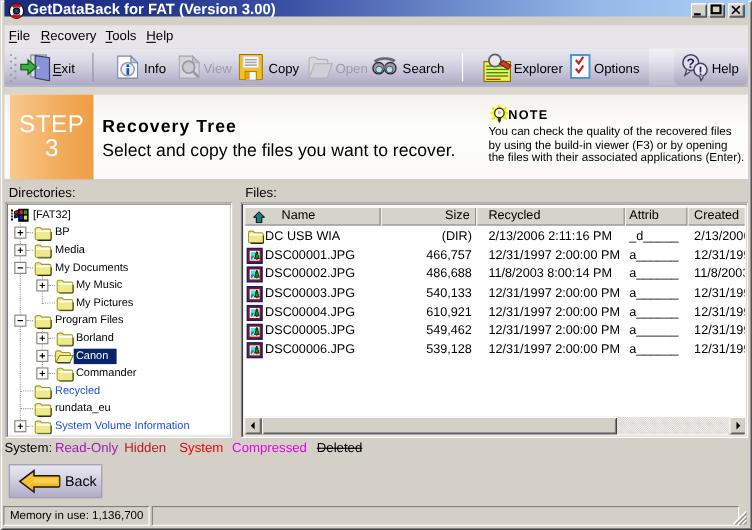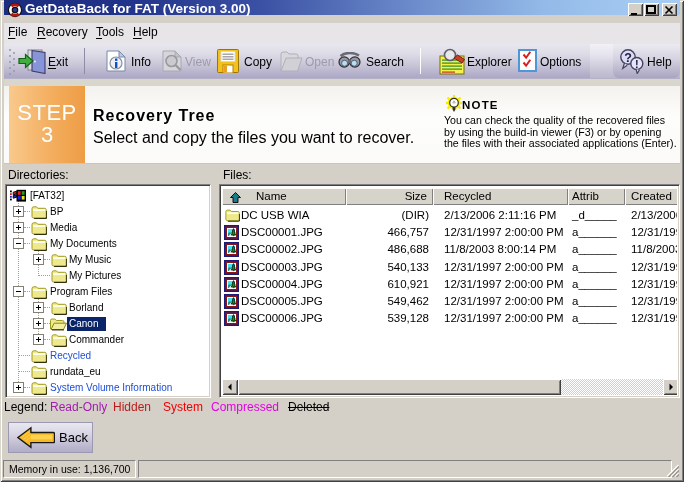--- a/index.html
+++ b/index.html
@@ -515,21 +515,21 @@
             </svg></div>
 <div id="hthumb"></div>
 <div class="sbtn" style="right:0"><svg width="16" height="16">
               <path d="M6.5 4.5 L10 8 L6.5 11.5 z" fill="#000"></path>
             </svg></div>
 </div>
   </div>
     </div>
 
   <div id="legend" class="abs">
-    <span style="left:0px">Legend:</span>
+    <span style="left:0px">System:</span>
     <span style="left:46px;color:#a21caf">Read-Only</span>
     <span style="left:109px;color:#b91c1c">Hidden</span>
     <span style="left:159px;color:#f00000">System</span>
     <span style="left:207px;color:#e400e4">Compressed</span>
     <span style="left:284px;text-decoration:line-through">Deleted</span>
   </div>
   <div id="back" class="abs">
     <svg class="abs" style="left:8px;top:3px" width="38" height="24" viewBox="0 0 41 25">
       <path d="M1 12 L15 1.5 v5 h24 q1.5 0 1.5 1.5 v8 q0 1.5-1.5 1.5 h-24 v5 z" fill="#f8b820" stroke="#181818" stroke-width="1.5"></path>
       <path d="M15 9 h23 v5 h-23 z" fill="#fcd050"></path>

